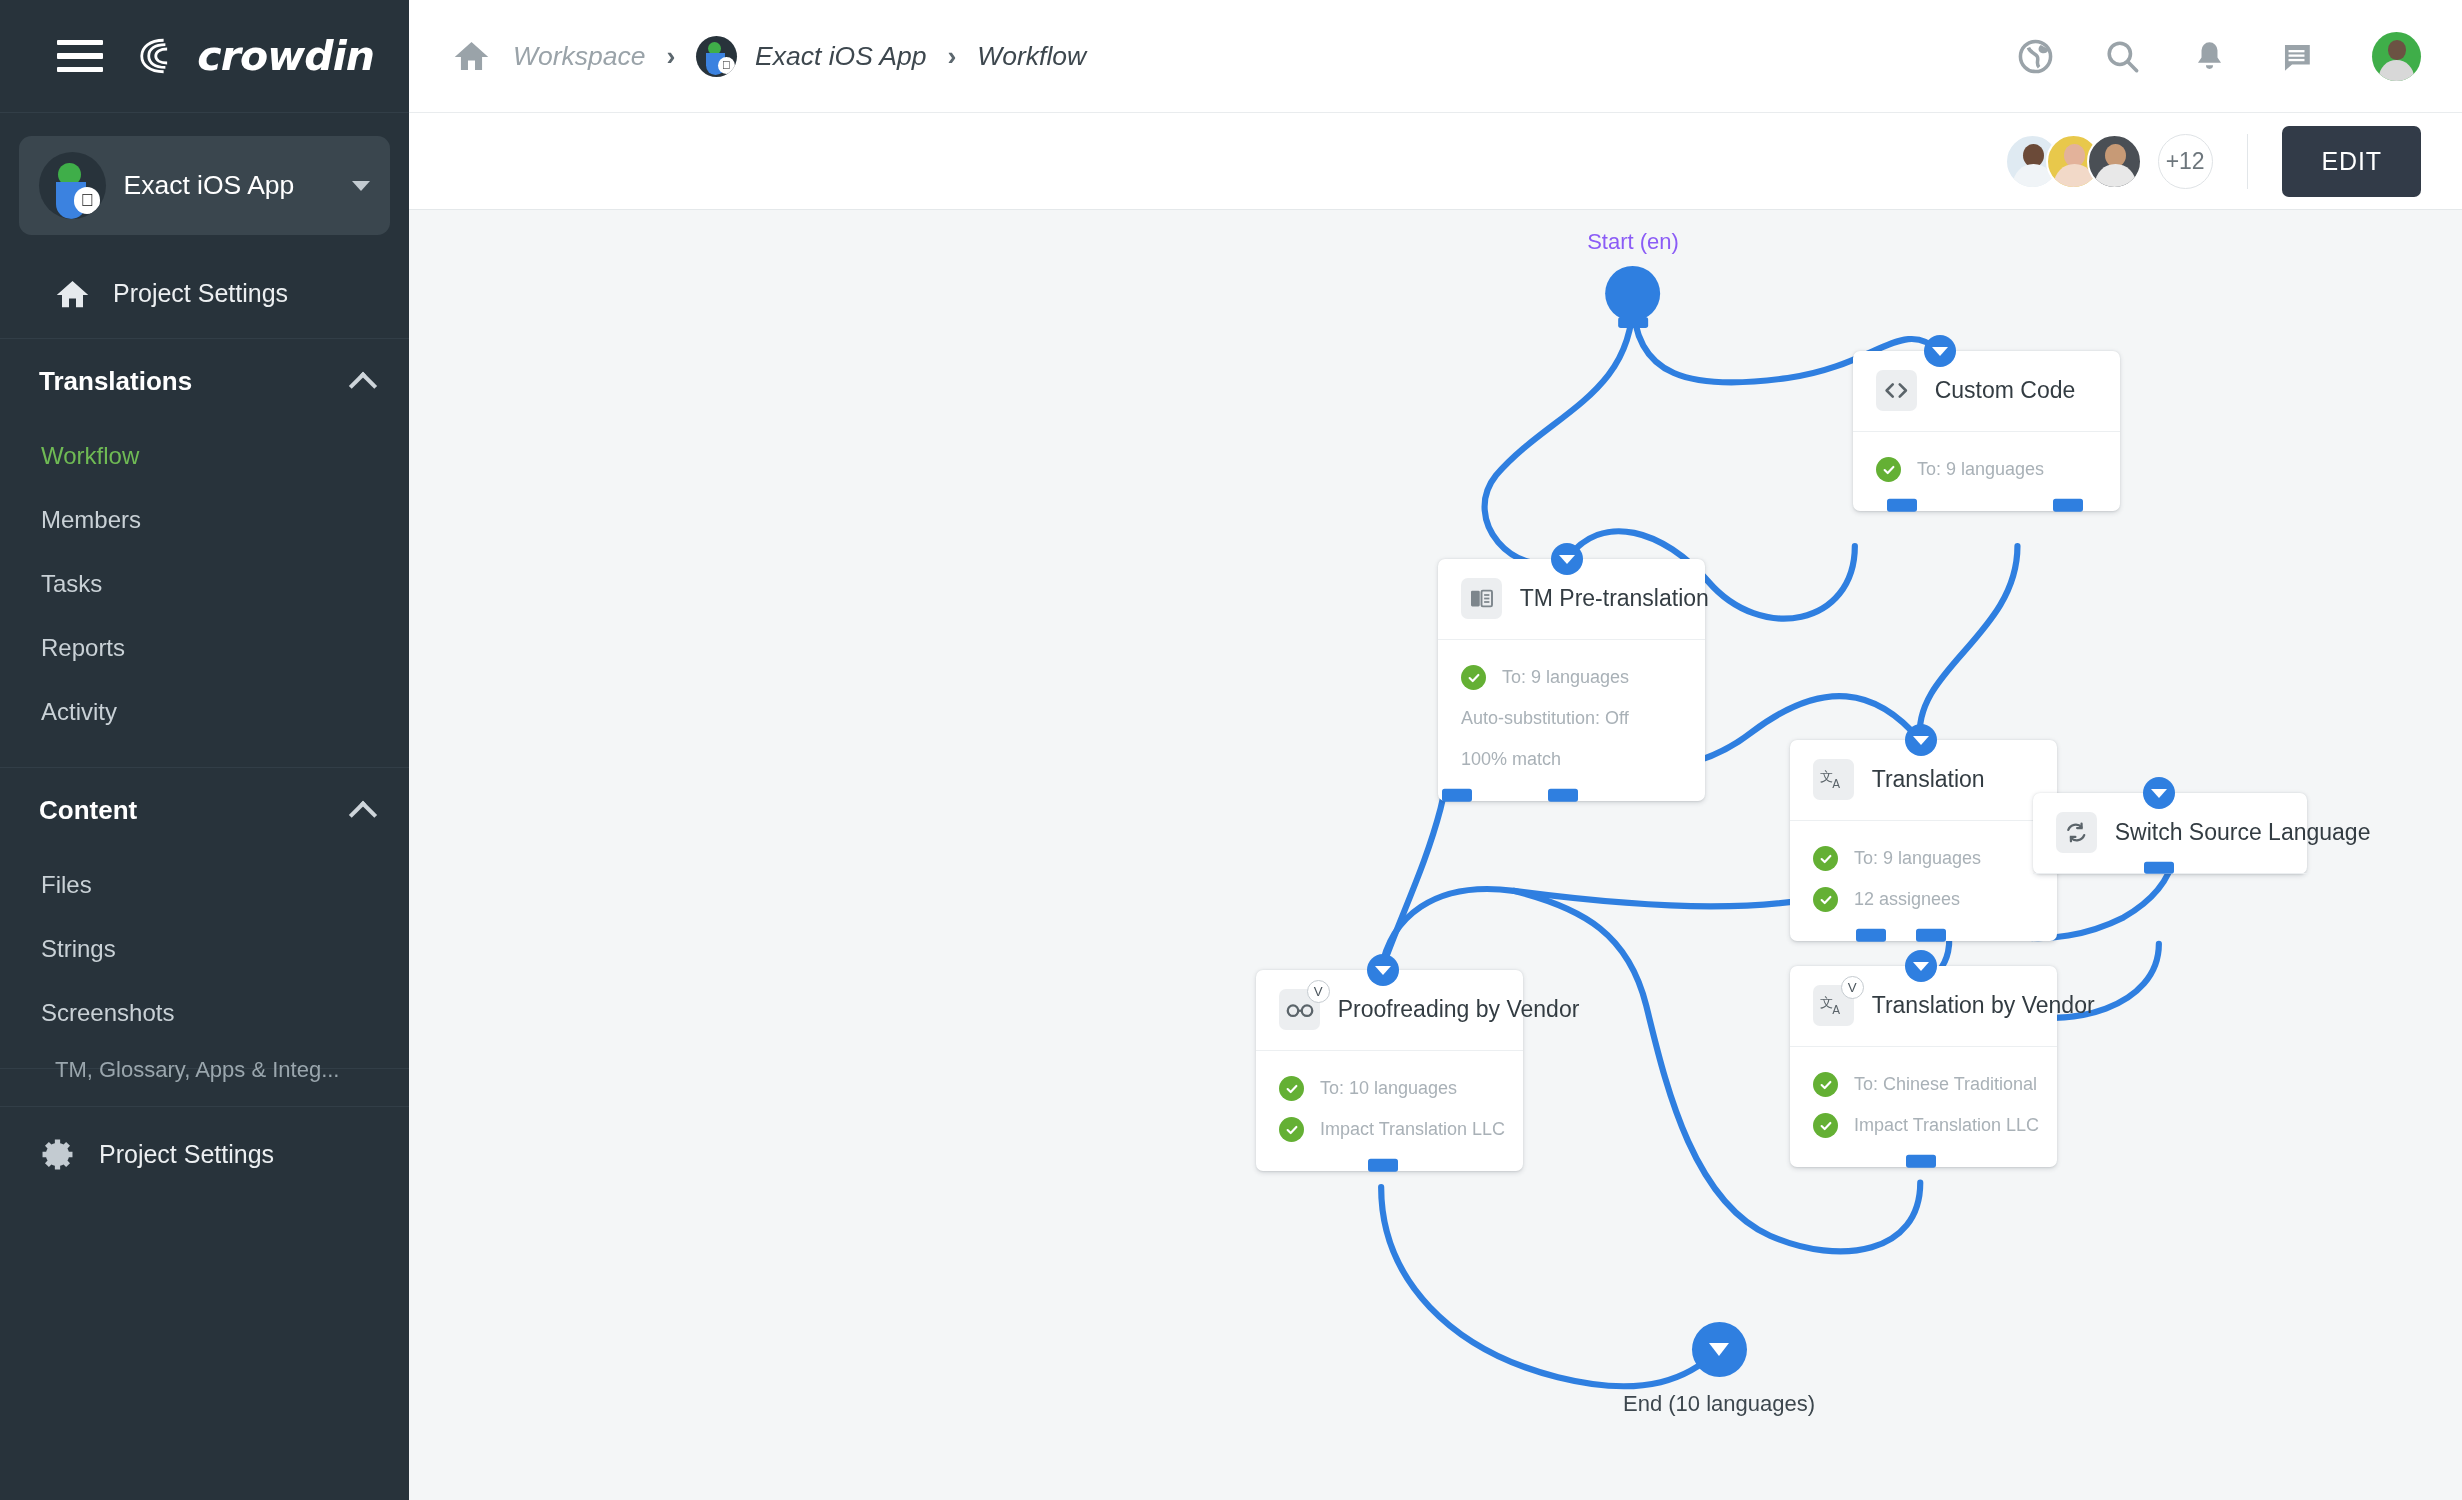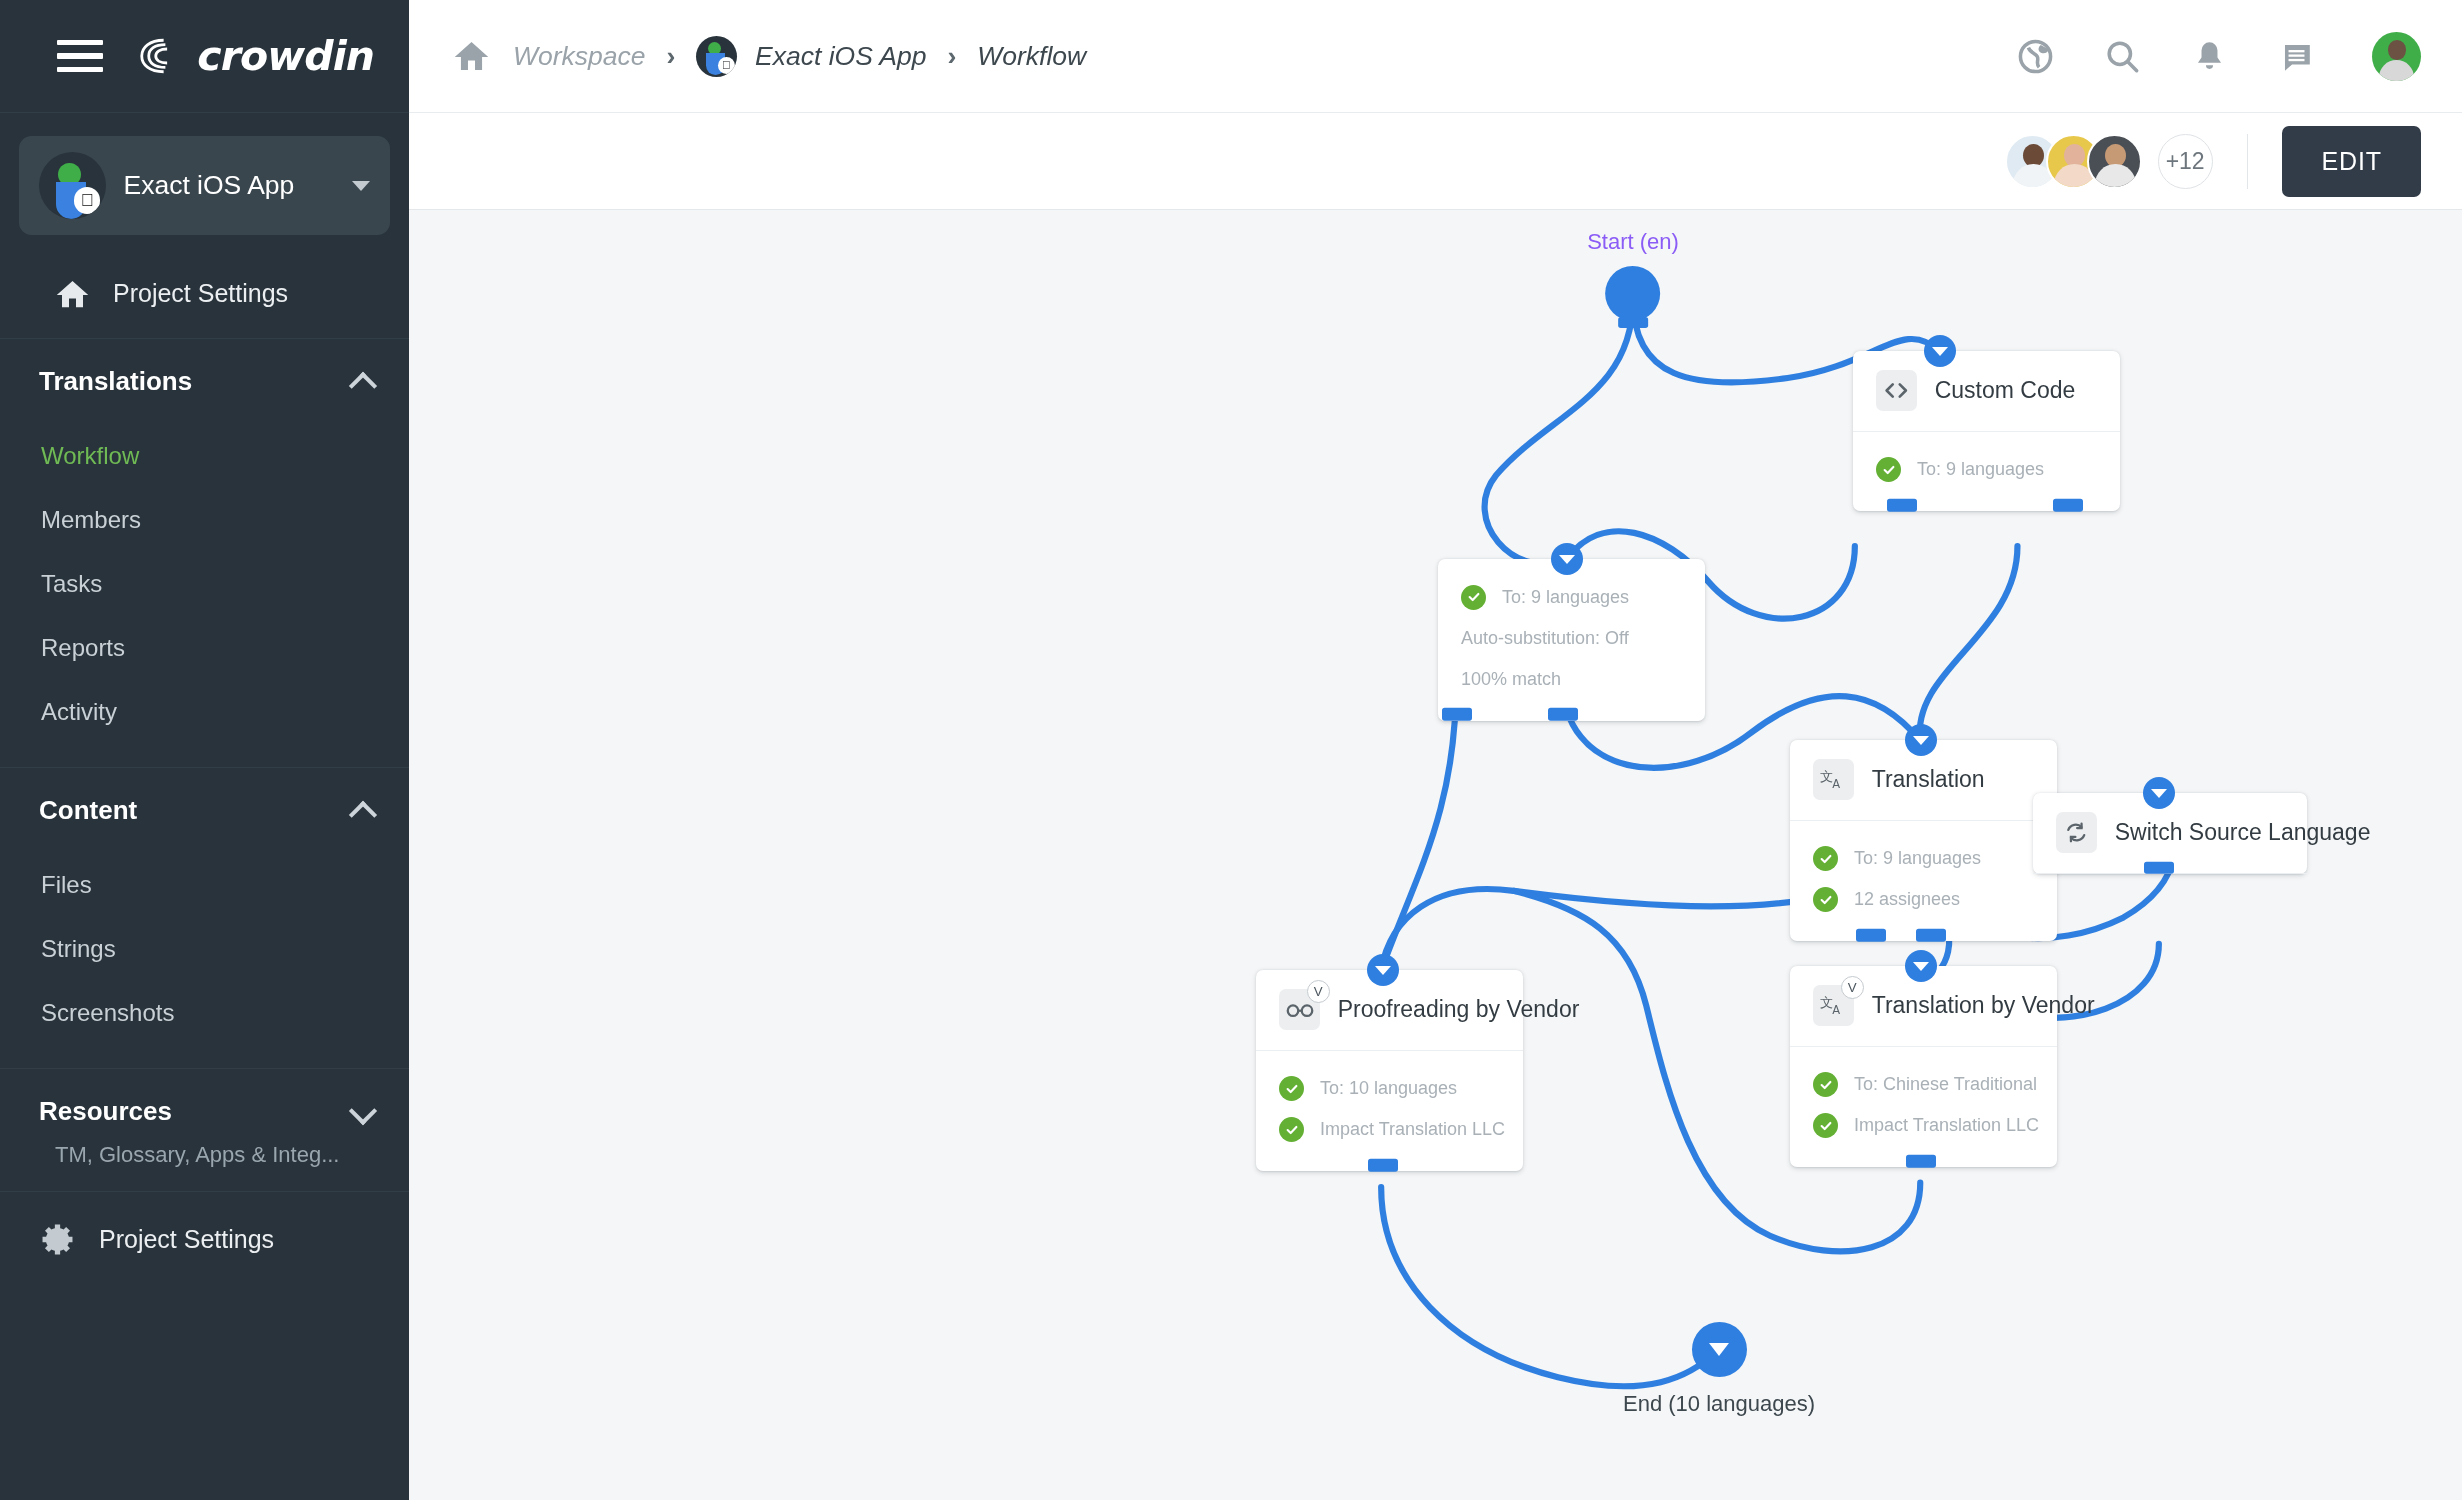--- a/index.html
+++ b/index.html
@@ -286,24 +286,20 @@
       </div>
       <div class="sb-link">
         <span>Strings</span>
       </div>
       <div class="sb-link">
         <span>Screenshots</span>
       </div>
     </div>
 
     <div class="sb-section">
-      <div class="sb-head">
-        <span class="t">Resources</span>
-        <span class="chev down"></span>
-      </div>
       <div class="res-sub">TM, Glossary, Apps &amp; Integ...</div>
     </div>
 
     <div class="sb-settings">
       <span class="gear">
         <svg width="37" height="37" viewBox="0 0 42 42">
           <path fill="#c3cbd1" d="M21 13a8 8 0 1 0 0 16 8 8 0 0 0 0-16zm0 12a4 4 0 1 1 0-8 4 4 0 0 1 0 8z"></path>
           <path fill="#c3cbd1" d="M38 18h-4.1a13.6 13.6 0 0 0-1.6-3.9l2.9-2.9-4.4-4.4-2.9 2.9A13.6 13.6 0 0 0 24 8.1V4h-6v4.1a13.6 13.6 0 0 0-3.9 1.6l-2.9-2.9-4.4 4.4 2.9 2.9A13.6 13.6 0 0 0 8.1 18H4v6h4.1a13.6 13.6 0 0 0 1.6 3.9l-2.9 2.9 4.4 4.4 2.9-2.9a13.6 13.6 0 0 0 3.9 1.6V38h6v-4.1a13.6 13.6 0 0 0 3.9-1.6l2.9 2.9 4.4-4.4-2.9-2.9a13.6 13.6 0 0 0 1.6-3.9H38z"></path>
         </svg>
       </span>
@@ -454,20 +450,34 @@
           </div>
         </div>
         <div class="port-out" style="left: 49px; bottom: -6.2px;"></div>
         <div class="port-out" style="left: 215px; bottom: -6.2px;"></div>
       </div>
 
       <div class="node" style="left: 1029px; top: 349px; width: 267px;">
         <div class="port-in" style="left: 129px; top: 0;">
             <span class="tri"></span>
           </div>
+        <div class="nhead">
+          <span class="nicon">
+            <svg width="25" height="21" viewBox="0 0 28 24">
+              <rect x="2" y="3" width="10" height="18" rx="1.5" fill="#7d868c"></rect>
+              <rect x="14" y="3" width="12" height="18" rx="1.5" fill="none" stroke="#7d868c" stroke-width="2.2"></rect>
+              <g stroke="#7d868c" stroke-width="2">
+                  <line x1="17" y1="8" x2="23" y2="8"></line>
+                  <line x1="17" y1="12" x2="23" y2="12"></line>
+                  <line x1="17" y1="16" x2="23" y2="16"></line>
+                </g>
+            </svg>
+          </span>
+          <span class="ntitle">TM Pre-translation</span>
+        </div>
         <div class="nbody">
           <div class="nrow">
             <span class="chk">
               <svg width="14" height="14" viewBox="0 0 16 16">
                   <polyline points="3,8 6.5,11.5 13,4.5" fill="none" stroke="#fff" stroke-width="2.4" stroke-linecap="round" stroke-linejoin="round"></polyline>
                 </svg>
             </span>
             <span class="txt">To: 9 languages</span>
           </div>
           <div class="nrow plain">

